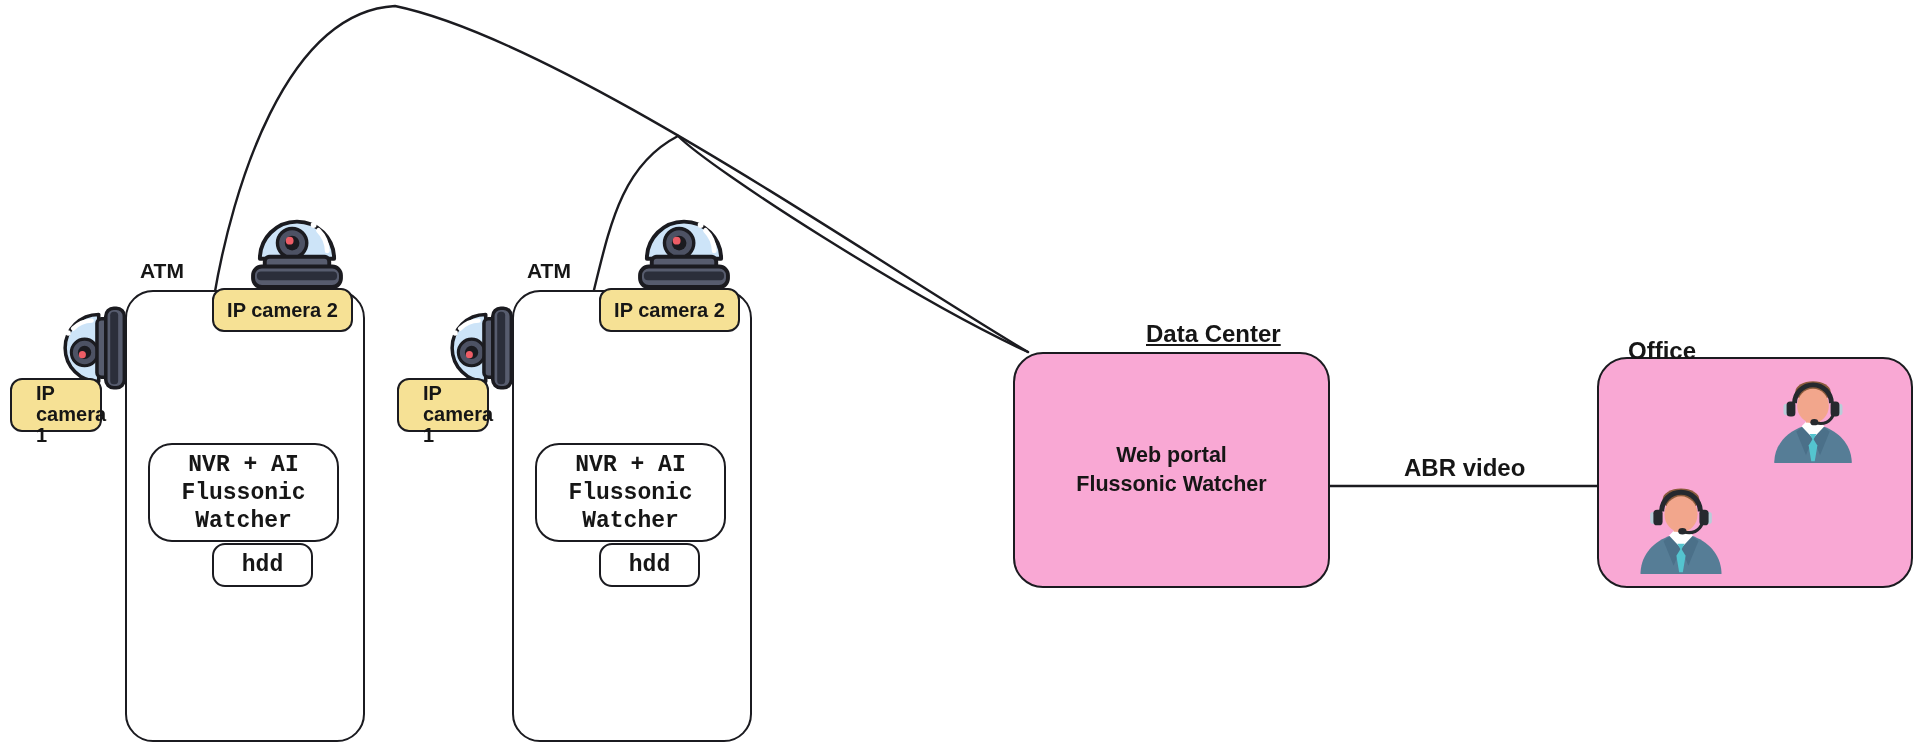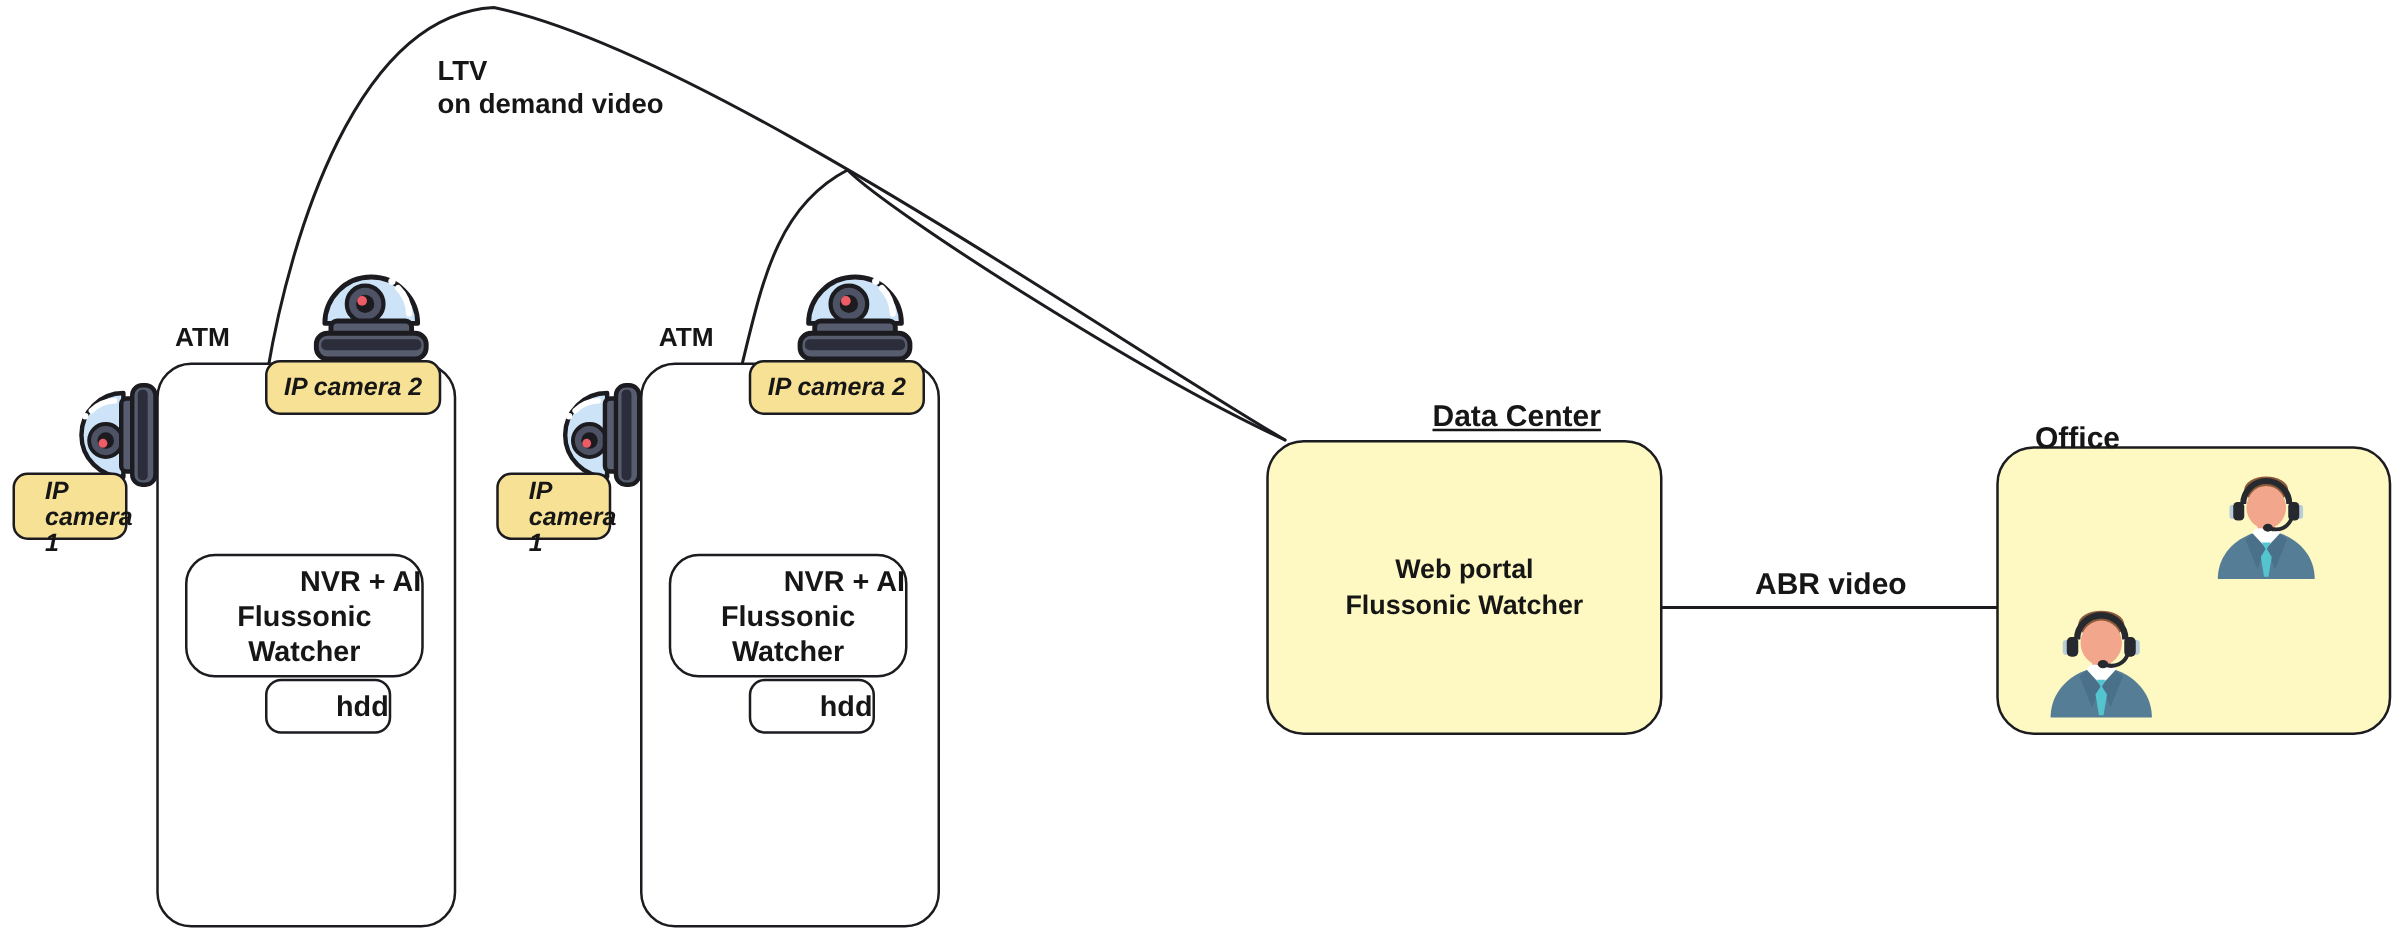--- a/index.html
+++ b/index.html
@@ -22,35 +22,35 @@
   .atm-box{
     position:absolute;left:125px;top:290px;width:240px;height:452px;
     background:#fff;border:2.5px solid var(--outline);border-radius:28px;z-index:1;box-sizing:border-box;
   }
   .cam-top{position:absolute;left:247px;top:206px;width:100px;height:84px;z-index:2;}
   .cam-side{position:absolute;left:44px;top:310px;width:90px;height:76px;transform:rotate(-90deg);z-index:3;}
   .cam-side svg,.cam-top svg{display:block;width:100%;height:100%;}
 
   .ip-label{
     position:absolute;background:var(--label_yellow);border:2.5px solid var(--outline);
-    border-radius:12px;font-weight:700;font-size:20px;z-index:4;box-sizing:border-box;font-style:italic;
+    border-radius:12px;font-weight:700;font-size:20px;z-index:4;box-sizing:border-box;
   }
   .label-cam2{left:212px;top:288px;width:141px;height:44px;display:flex;align-items:center;justify-content:center;}
   .label-cam1{left:10px;top:378px;width:92px;height:54px;padding:3px 4px 3px 24px;line-height:21px;}
 
   .inner-box{
     position:absolute;background:#fff;border:2.5px solid var(--outline);box-sizing:border-box;
-    display:flex;flex-direction:column;align-items:flex-end;justify-content:center;
-    font-weight:700;text-align:center;z-index:2;
+    display:flex;flex-direction:column;align-items:center;justify-content:center;
+    font-weight:700;text-align:center;z-index:2;font-family:Liberation Mono, monospace;
   }
   .nvr-box{left:148px;top:443px;width:191px;height:99px;border-radius:24px;font-size:23px;line-height:28px;}
   .hdd-box{left:212px;top:543px;width:101px;height:44px;border-radius:13px;font-size:23px;z-index:3;}
 
   .big-box{
-    position:absolute;background:#fef9c3;border:2.5px solid var(--outline);border-radius:30px;
+    position:absolute;background:#f9a8d4;border:2.5px solid var(--outline);border-radius:30px;
     box-sizing:border-box;z-index:1;
   }
   .dc-box{left:1013px;top:352px;width:317px;height:236px;display:flex;flex-direction:column;
     align-items:center;justify-content:center;font-weight:700;font-size:21.5px;line-height:29px;text-align:center;}
   .office-box{left:1597px;top:357px;width:316px;height:231px;}
   .agent{position:absolute;z-index:2;}
   .agent svg{display:block;width:100%;height:100%;}
   .agent-a{left:1768px;top:376px;width:90px;height:88px;}
   .agent-b{left:1634px;top:483px;width:94px;height:92px;}
 
@@ -65,24 +65,20 @@
 <body>
 
 <div class="canvas">
 
   <svg class="flow" width="1920" height="751" viewBox="0 0 1920 751">
     <path d="M214,297 C232,190 285,12 395,6 C560,40 880,265 1028,352"></path>
     <path d="M594,290 C610,225 622,165 678,136 C712,170 915,300 1028,352"></path>
     <line x1="1330" y1="486" x2="1598" y2="486"></line>
   </svg>
 
-  <div class="flow-label ltv-label">
-    <div>LTV</div>
-    <div>on demand video</div>
-  </div>
 
   <div class="atm-group g1">
     <div class="atm-title">ATM</div>
     <div class="atm-box"></div>
 
     <div class="cam-top">
       <svg viewBox="0 0 100 86">
         <path class="cam-dome" d="M12,54 A38,38 0 0 1 88,54 L12,54 Z"></path>
         <path class="cam-hl" d="M72,25 A31,31 0 0 1 81,46"></path>
         <circle cx="67" cy="19.5" r="3" fill="#fff"></circle>

